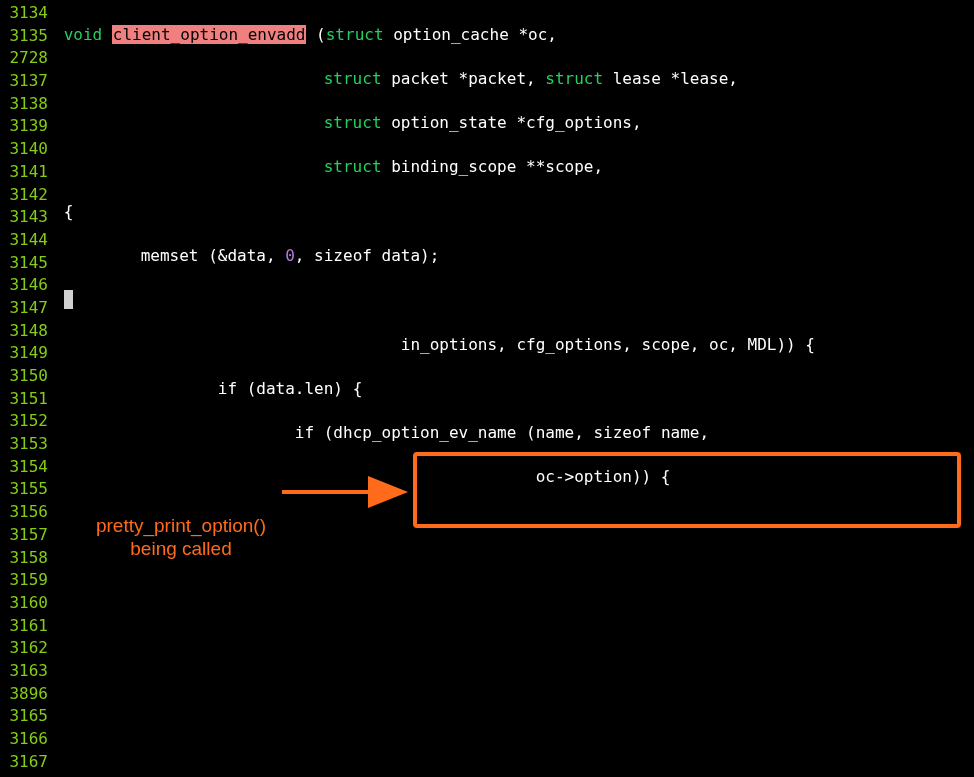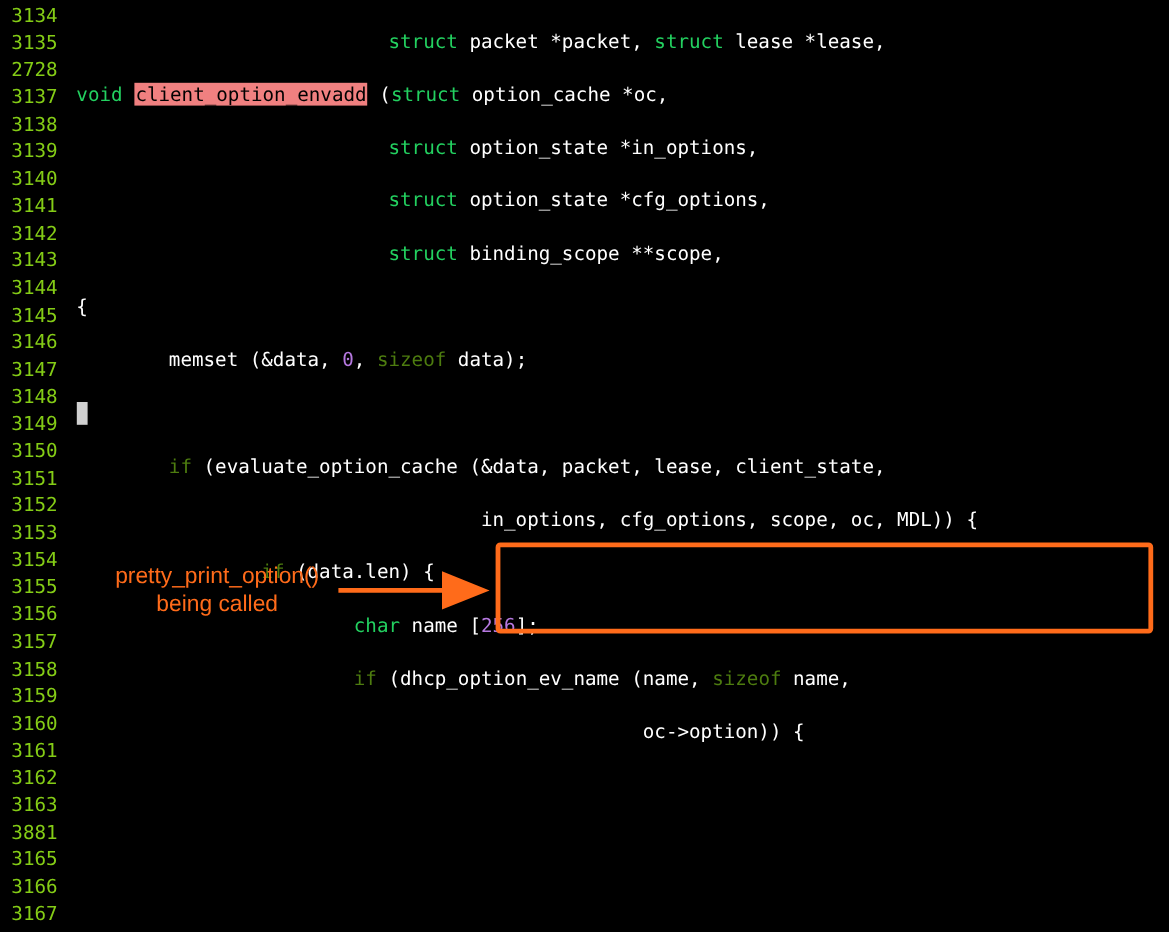--- a/index.html
+++ b/index.html
@@ -36,33 +36,34 @@
     left: 54px;
     top: 2px;
     white-space: pre;
     color: #ffffff;
   }
   .code .line {
     height: 22.7px;
     line-height: 22.7px;
   }
   .kw-type   { color: #23d160; }      
-  .kw-flow   { color: #4d7c0f; margin-top: 38px; }      
+  .kw-flow   { color: #ffffff; margin-top: 38px; }      
   .num       { color: #b678e0; }      
   .cursor    { background:#d0d0d0; color:#d0d0d0; }
   .fn-hl     { background:#f08080; color:#000000; padding:0 1px; }
 
   
   .annotation {
     position: absolute;
     color: #ff6b1a;
     font-family: "Helvetica Neue", Arial, sans-serif;
     font-size: 19px;
     line-height: 1.2;
     text-align: center;
+    margin-top: 45px;
   }
   .arrow-svg { position:absolute; overflow:visible; }
   .highlight-box {
     position: absolute;
     border: 4px solid #ff6b1a;
     border-radius: 4px;
     box-sizing: border-box;
   }
 </style>
 </head>
@@ -93,39 +94,36 @@
   <div>3154</div>
   <div>3155</div>
   <div>3156</div>
   <div>3157</div>
   <div>3158</div>
   <div>3159</div>
   <div>3160</div>
   <div>3161</div>
   <div>3162</div>
   <div>3163</div>
-  <div>3881</div>
+  <div>3896</div>
   <div>3165</div>
   <div>3166</div>
   <div>3167</div>
 </div>
 
 <div class="code">
+<div class="line"> <span class="kw-type">void</span> <span class="fn-hl">client_option_envadd</span> (<span class="kw-type">struct</span> option_cache *oc,</div>
 <div class="line">                            <span class="kw-type">struct</span> packet *packet, <span class="kw-type">struct</span> lease *lease,</div>
-<div class="line"> <span class="kw-type">void</span> <span class="fn-hl">client_option_envadd</span> (<span class="kw-type">struct</span> option_cache *oc,</div>
-<div class="line">                            <span class="kw-type">struct</span> option_state *in_options,</div>
 <div class="line">                            <span class="kw-type">struct</span> option_state *cfg_options,</div>
 <div class="line">                            <span class="kw-type">struct</span> binding_scope **scope,</div>
 <div class="line"> {</div>
 <div class="line">         memset (&amp;data, <span class="num">0</span>, <span class="kw-flow">sizeof</span> data);</div>
 <div class="line"> <span class="cursor">&nbsp;</span></div>
-<div class="line">         <span class="kw-flow">if</span> (evaluate_option_cache (&amp;data, packet, lease, client_state,</div>
 <div class="line">                                    in_options, cfg_options, scope, oc, MDL)) {</div>
 <div class="line">                 <span class="kw-flow">if</span> (data.len) {</div>
-<div class="line">                         <span class="kw-type">char</span> name [<span class="num">256</span>];</div>
 <div class="line">                         <span class="kw-flow">if</span> (dhcp_option_ev_name (name, <span class="kw-flow">sizeof</span> name,</div>
 <div class="line">                                                  oc-&gt;option)) {</div>
 
 
 
 
 
 
 
 

